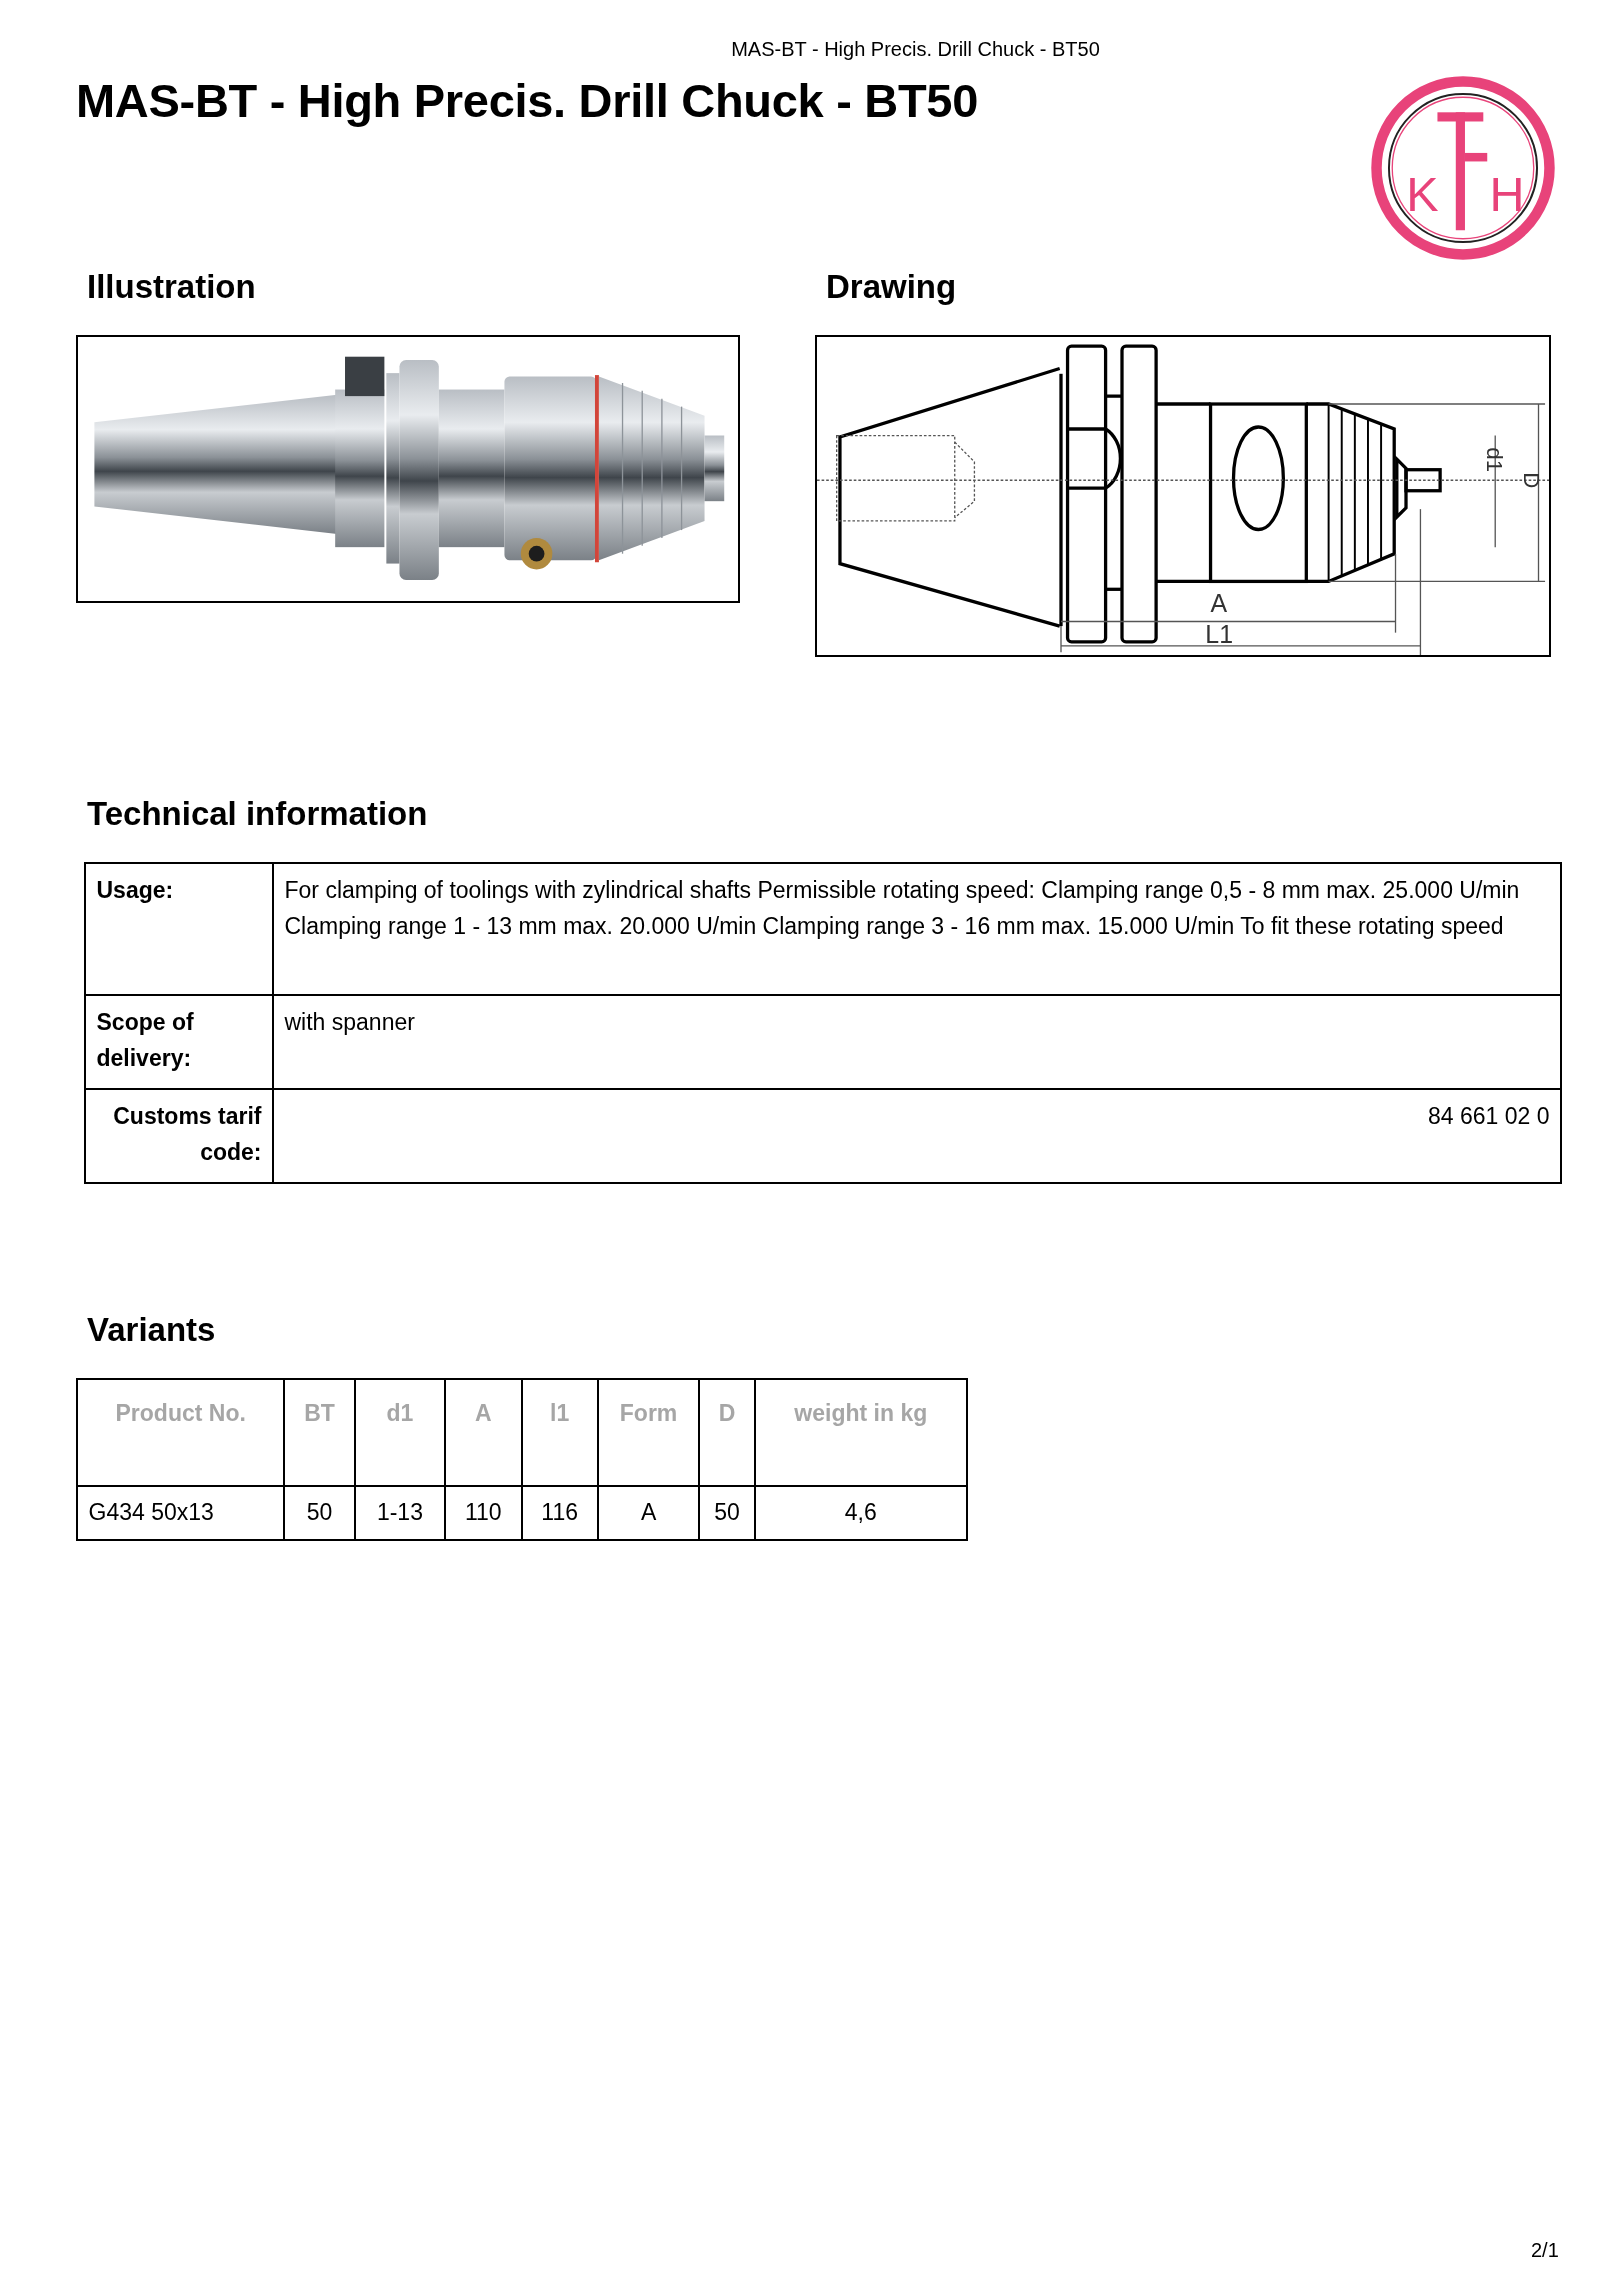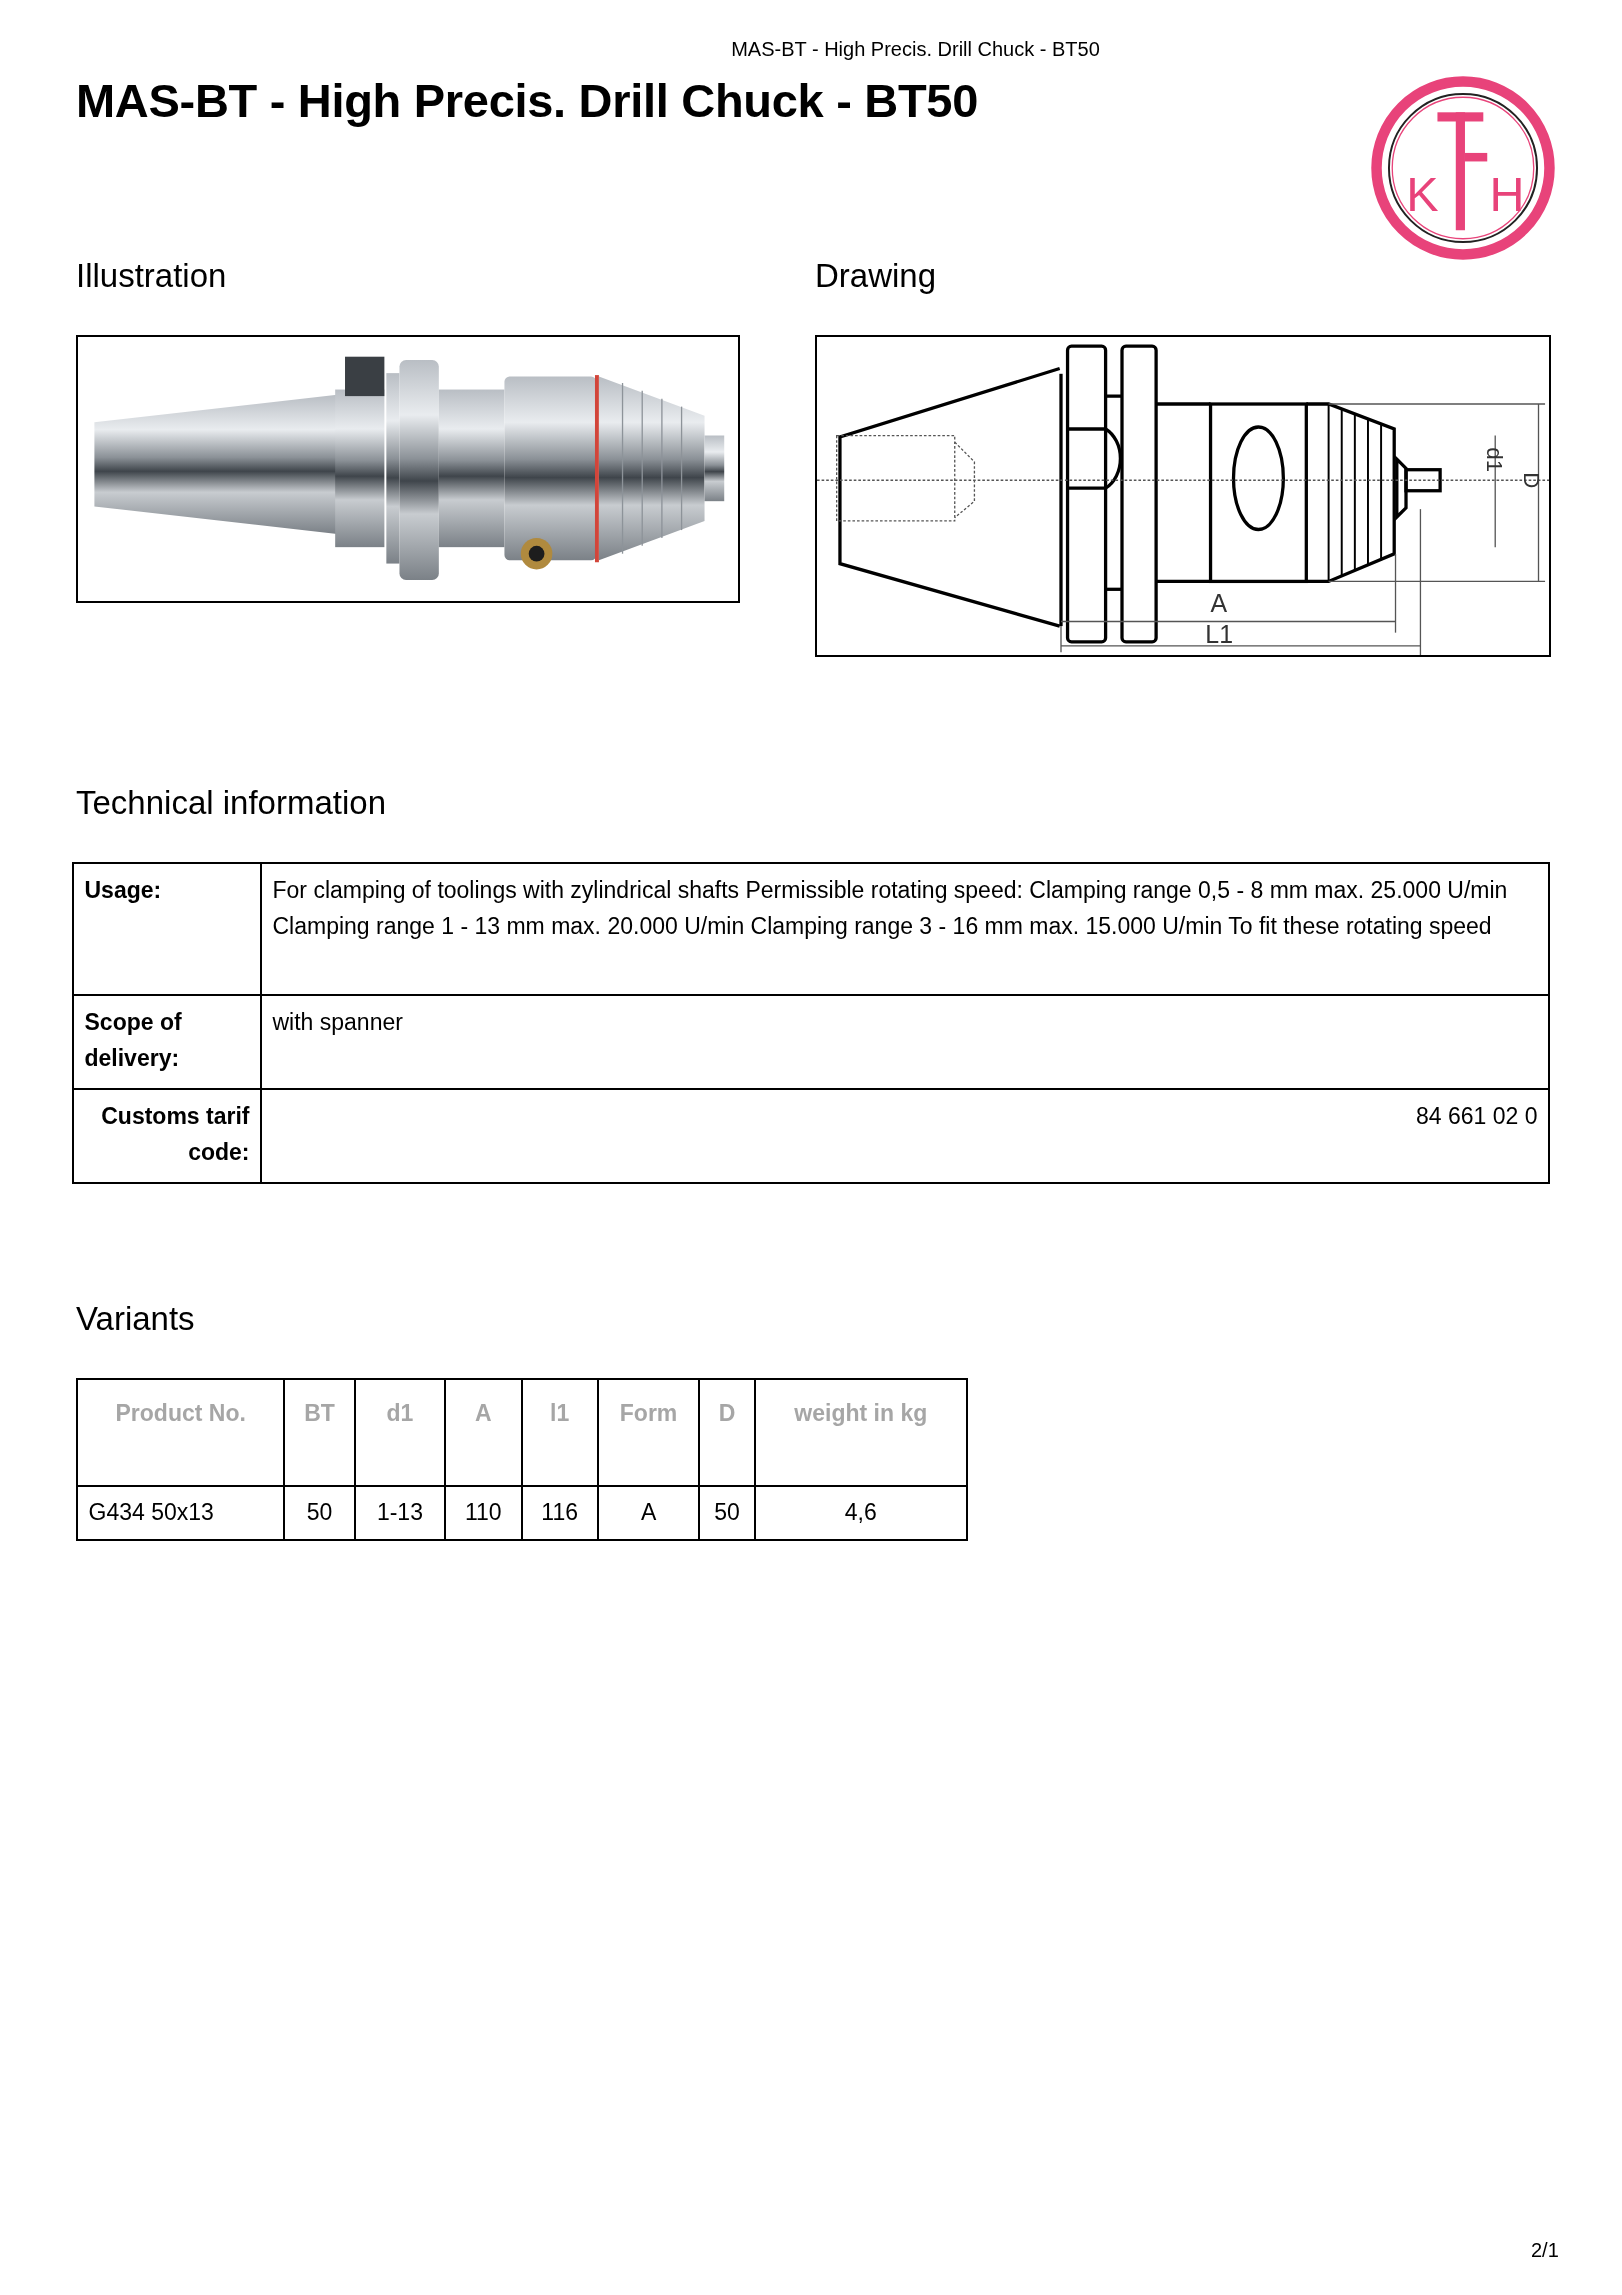--- a/index.html
+++ b/index.html
@@ -10,36 +10,36 @@
   .running-head {
     position: absolute; left: 654px; top: 38px; width: 523px;
     text-align: center; font-size: 20px; color: #000;
   }
   .doc-title {
     position: absolute; left: 76px; top: 73px; margin: 0;
     font-size: 47px; font-weight: bold; letter-spacing: -0.3px;
   }
   .logo { position: absolute; left: 1368px; top: 73px; width: 190px; height: 190px; }
   .section-heading {
-    position: absolute; margin: 0; font-size: 33px; font-weight: normal;
+    position: absolute; margin: 11px; font-size: 33px; font-weight: bold;
   }
   #h-illustration { left: 76px; top: 257px; }
   #h-drawing { left: 815px; top: 257px; }
   #h-tech { left: 76px; top: 784px; }
   #h-variants { left: 76px; top: 1300px; }
 
   .figure-box {
     position: absolute; border: 2.6px solid #000; background: #fff; box-sizing: border-box;
   }
   #illustration-box { left: 76px; top: 335px; width: 664px; height: 268px; }
   #drawing-box { left: 815px; top: 335px; width: 736px; height: 322px; }
   .figure-box svg { display: block; width: 100%; height: 100%; }
 
   table { border-collapse: collapse; position: absolute; }
-  #tech-table { left: 72px; top: 862px; width: 1478px; }
+  #tech-table { left: 84px; top: 862px; width: 1478px; }
   #tech-table td {
     border: 2.6px solid #000; vertical-align: top;
     font-size: 23px; line-height: 36px; padding: 7.9px 10.5px 9.2px 10.5px;
   }
   #tech-table td.label { width: 165px; font-weight: bold; }
   #tech-table tr.r-usage td { height: 113px; }
   #tech-table tr.r-scope td { height: 75px; }
   #tech-table tr.r-acc td { height: 39px; }
   #tech-table tr.r-cust td { height: 75px; text-align: right; }
 

